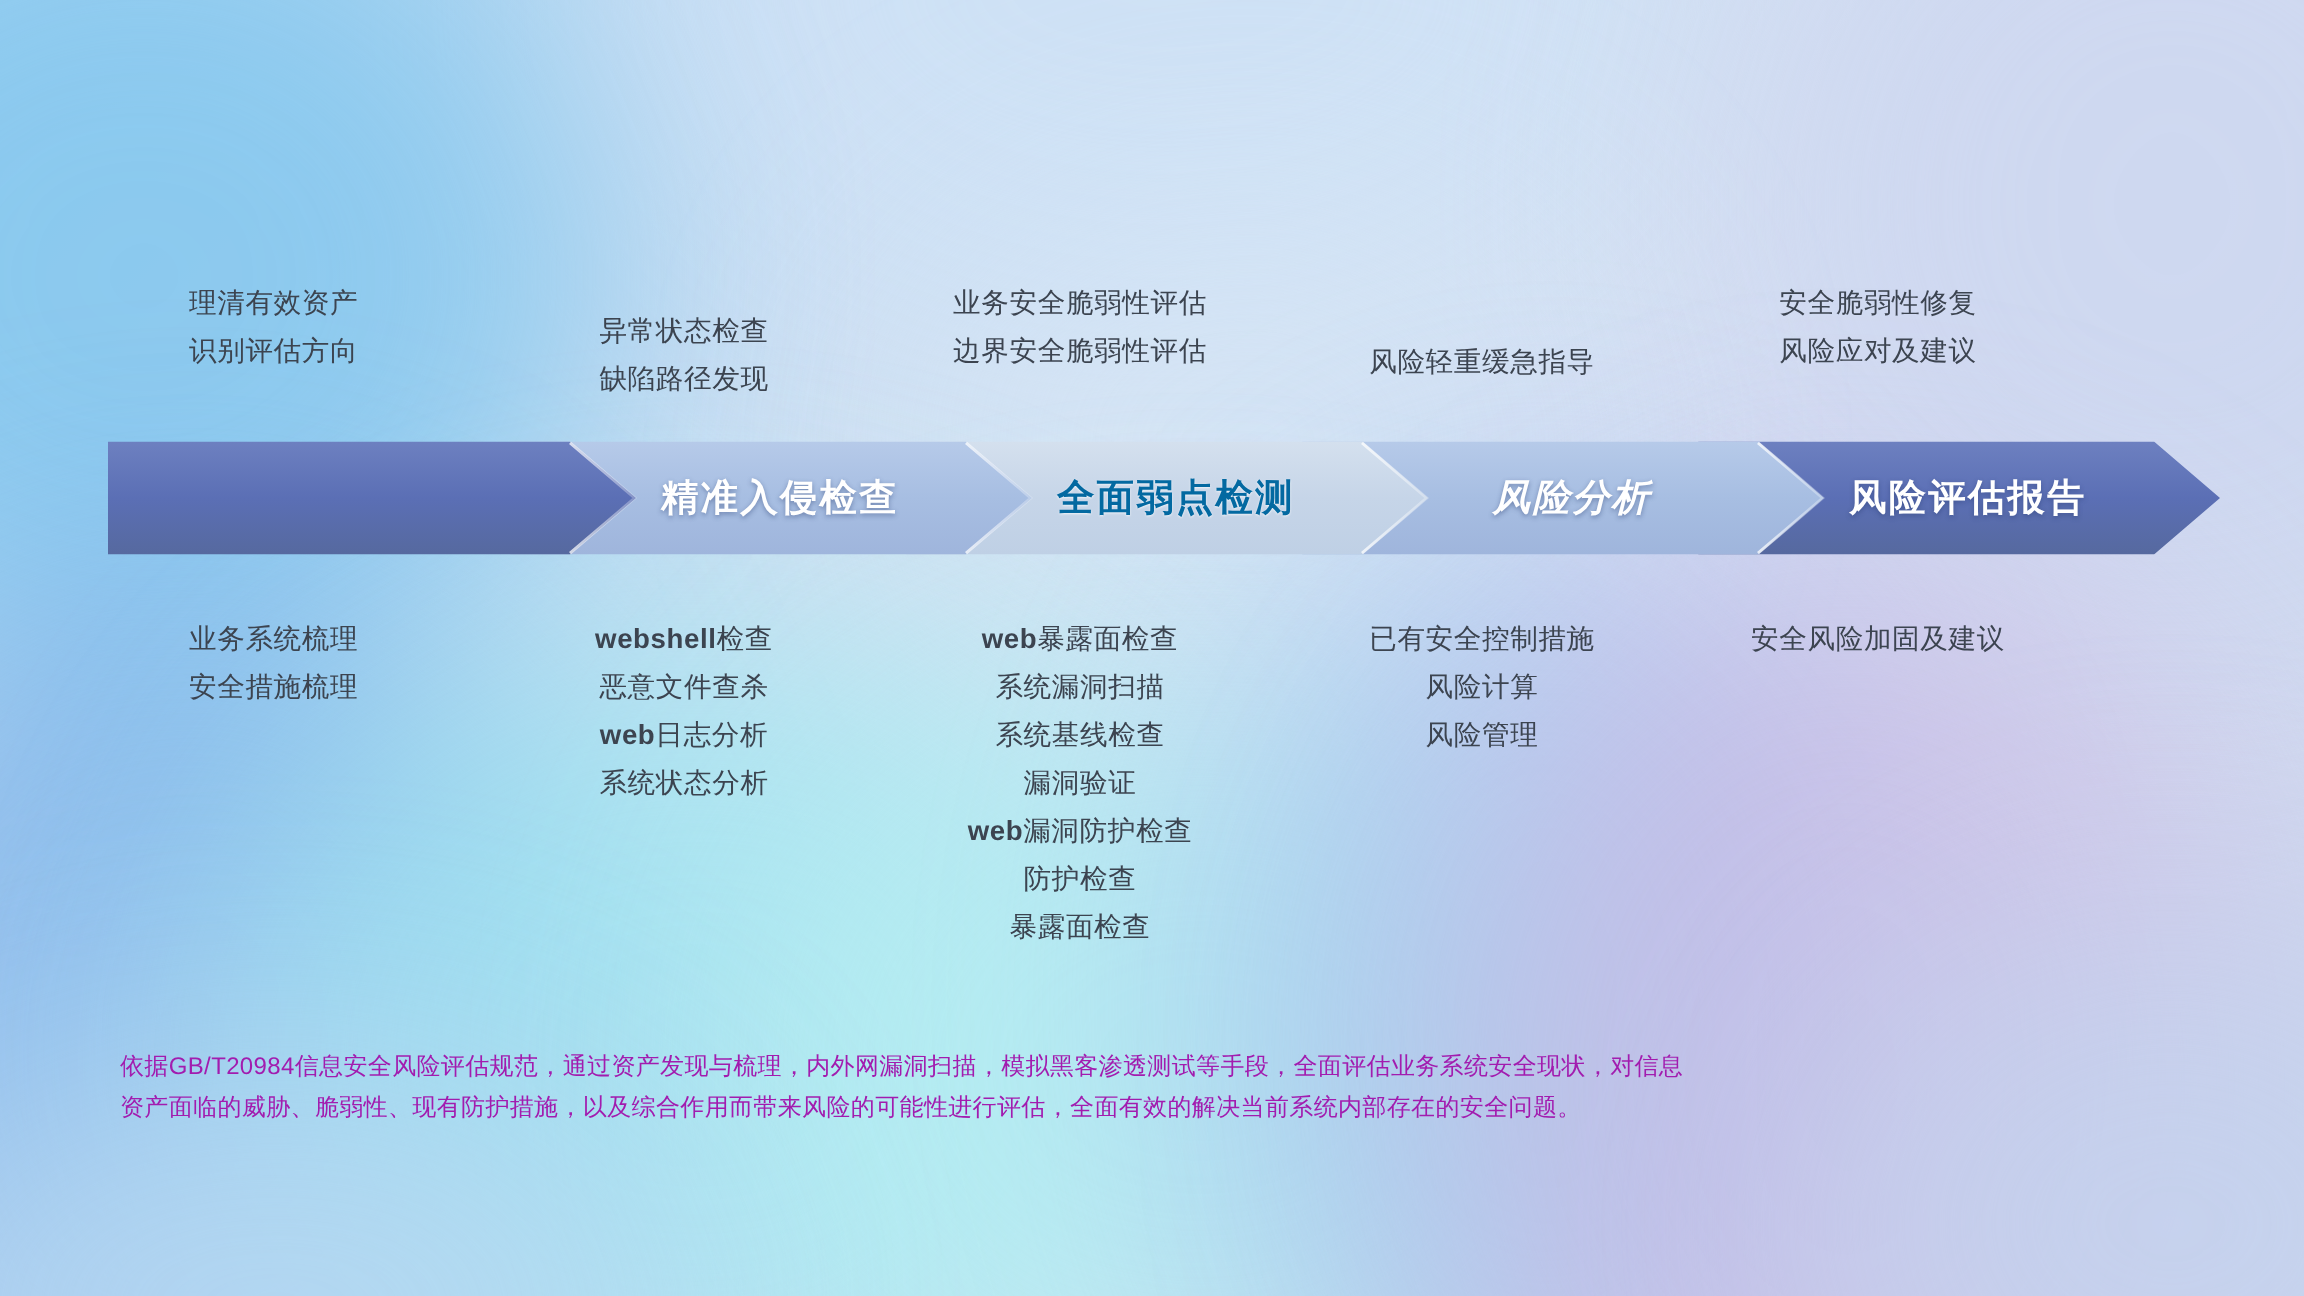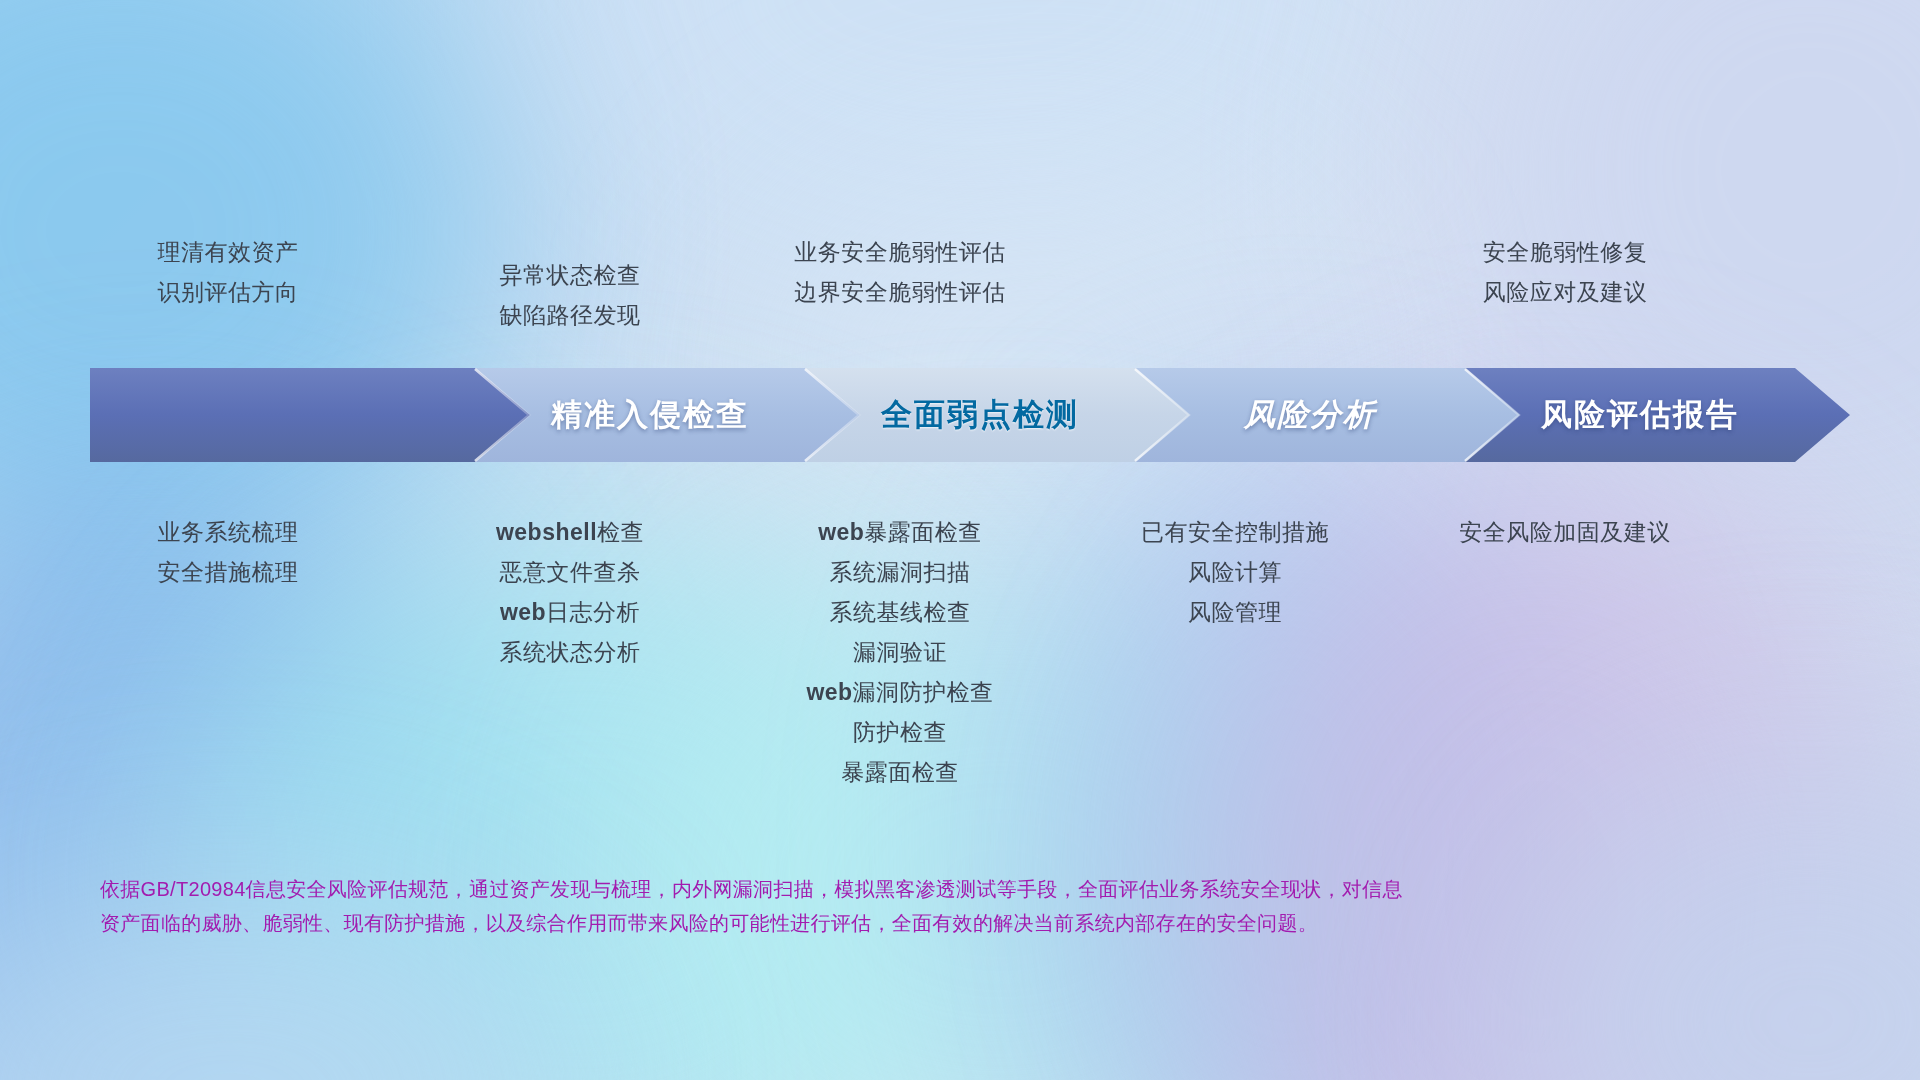--- a/index.html
+++ b/index.html
@@ -93,20 +93,23 @@
       <div class="top-label">识别评估方向</div>
     </div>
   <div class="col" id="top-2" style="width: 400px; left: 370px; top: 232px; margin-top: 23px;">
       <div class="top-label">异常状态检查</div>
       <div class="top-label">缺陷路径发现</div>
     </div>
   <div class="col" id="top-3" style="width: 400px; left: 700px; top: 232px;">
       <div class="top-label">业务安全脆弱性评估</div>
       <div class="top-label">边界安全脆弱性评估</div>
     </div>
+  <div class="col" id="top-4" style="width: 400px; left: 1035px; top: 281px;">
+      <div class="top-label">风险轻重缓急指导</div>
+    </div>
   <div class="col" id="top-5" style="width: 400px; left: 1365px; top: 232px;">
       <div class="top-label">安全脆弱性修复</div>
       <div class="top-label">风险应对及建议</div>
     </div>
 
   <div id="band">
     <svg width="1920" height="94" viewBox="0 0 1920 94" xmlns="http://www.w3.org/2000/svg">
       <defs>
         <linearGradient id="gDark" x1="0" y1="0" x2="0" y2="1">
           <stop offset="0" stop-color="#6d80c0"></stop>

